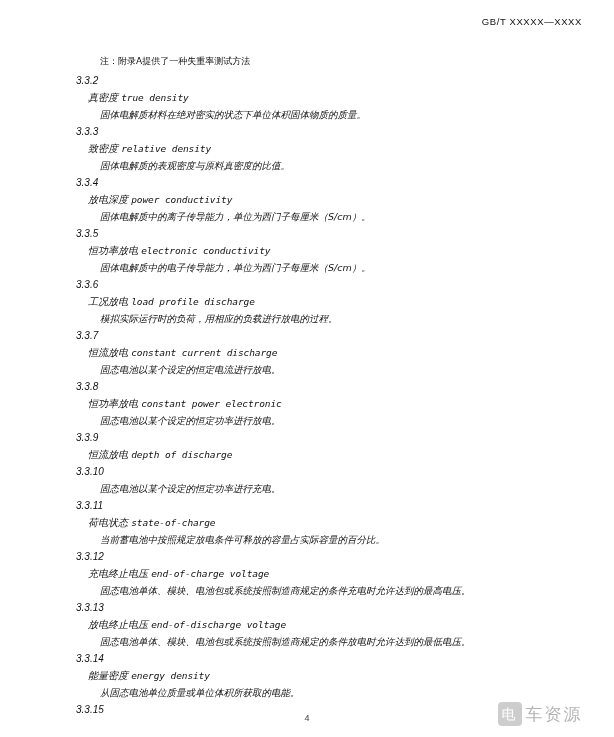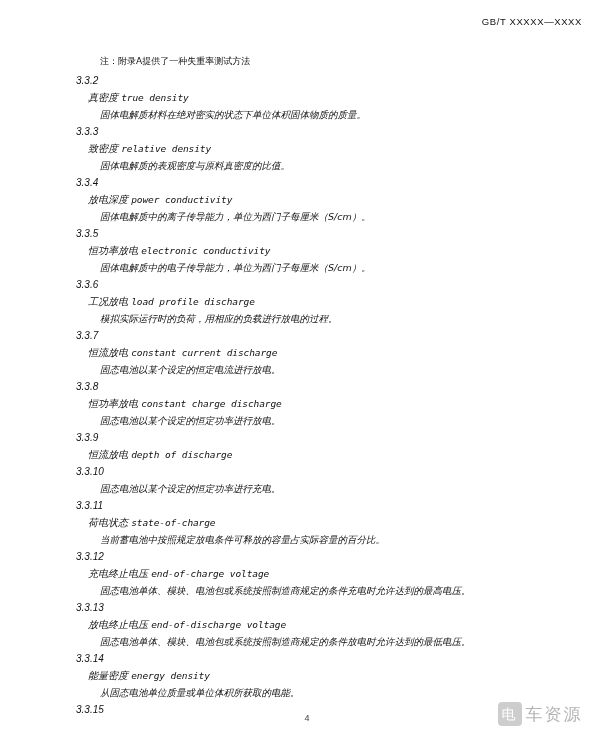--- a/index.html
+++ b/index.html
@@ -156,21 +156,21 @@
     </div>
 
     <div class="entry">
       <div class="num">3.3.7</div>
       <div class="term"><span>恒流放电</span>&nbsp;<span class="en">constant current discharge</span></div>
       <div class="def">固态电池以某个设定的恒定电流进行放电。</div>
     </div>
 
     <div class="entry">
       <div class="num">3.3.8</div>
-      <div class="term"><span>恒功率放电</span>&nbsp;<span class="en">constant charge discharge</span></div>
+      <div class="term"><span>恒功率放电</span>&nbsp;<span class="en">constant power electronic</span></div>
       <div class="def">固态电池以某个设定的恒定功率进行放电。</div>
     </div>
 
     <div class="entry">
       <div class="num">3.3.9</div>
       <div class="term"><span>恒流放电</span>&nbsp;<span class="en">depth of discharge</span></div>
     </div>
 
     <div class="entry">
       <div class="num">3.3.10</div>

